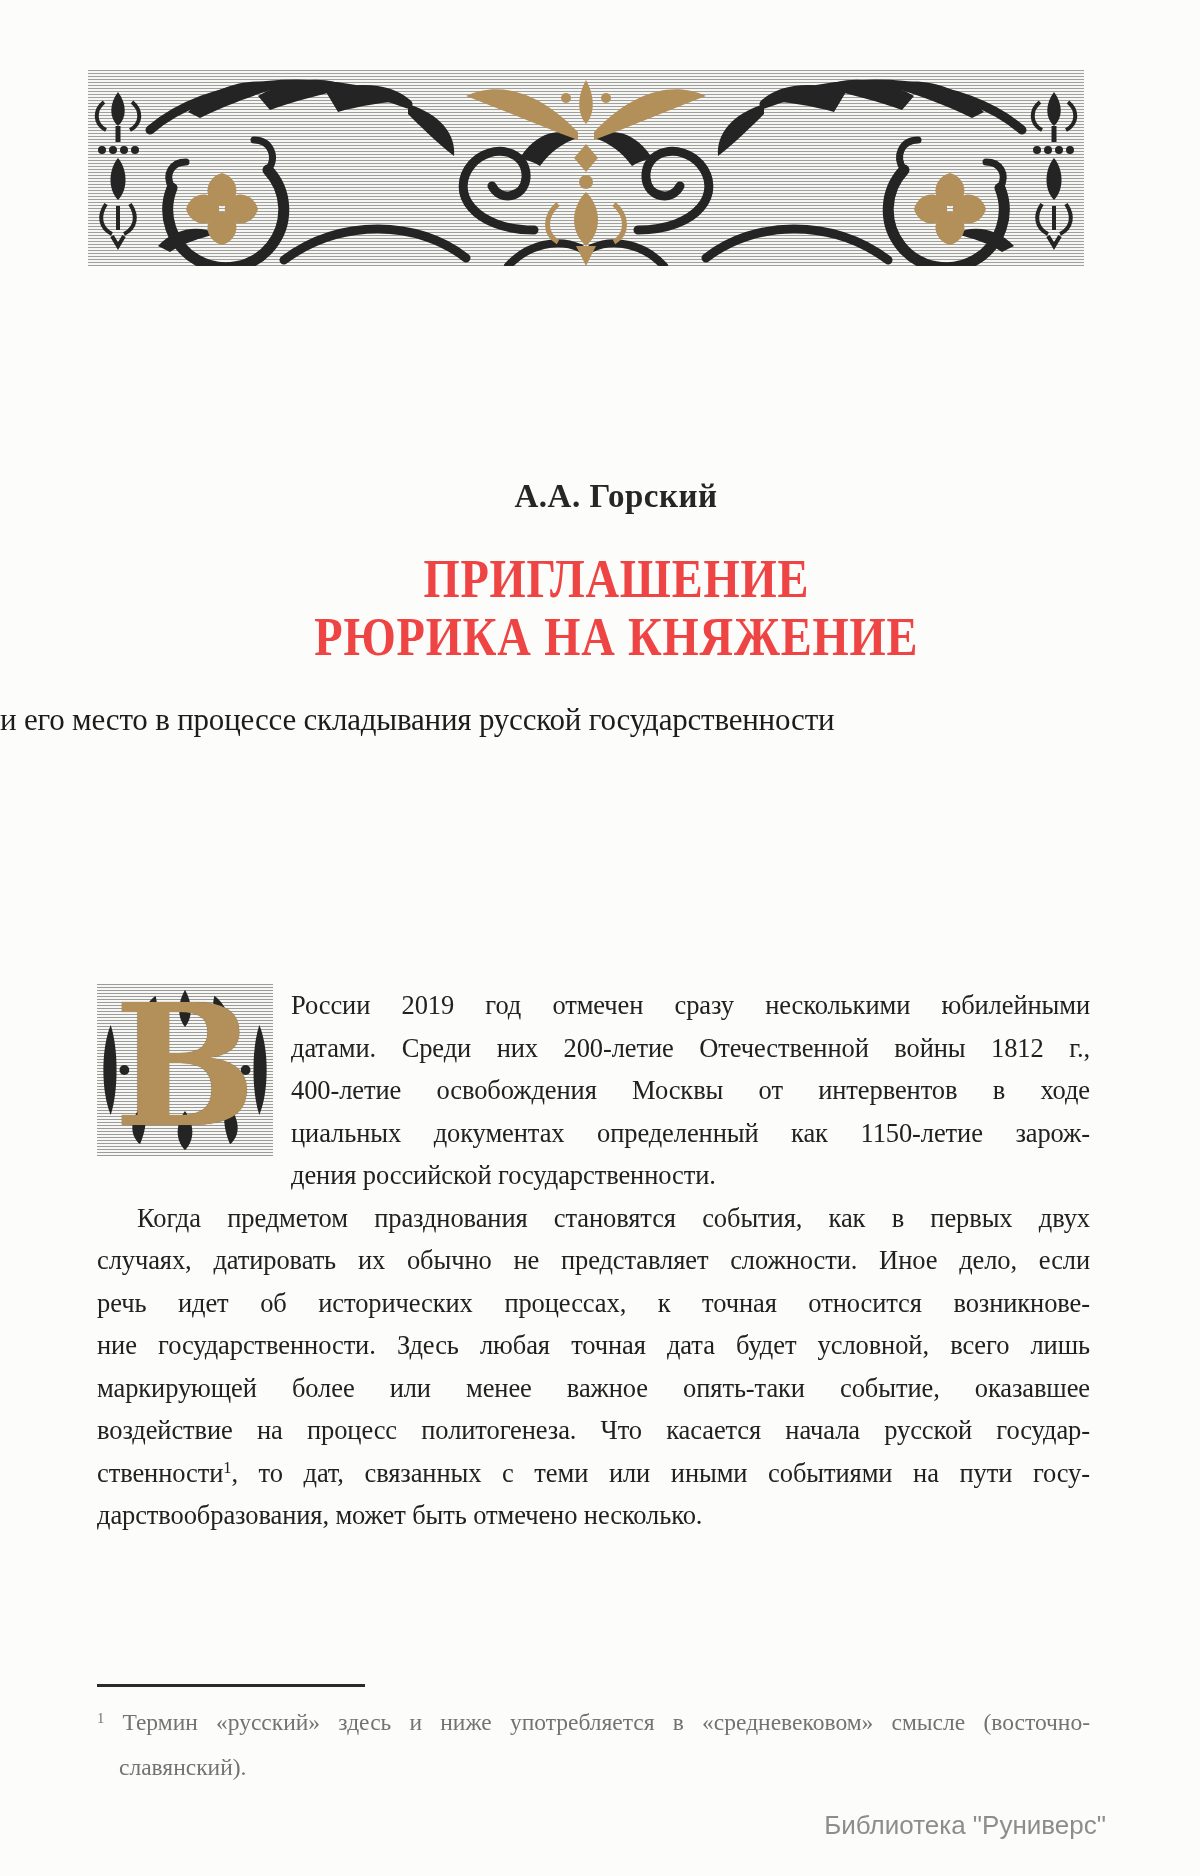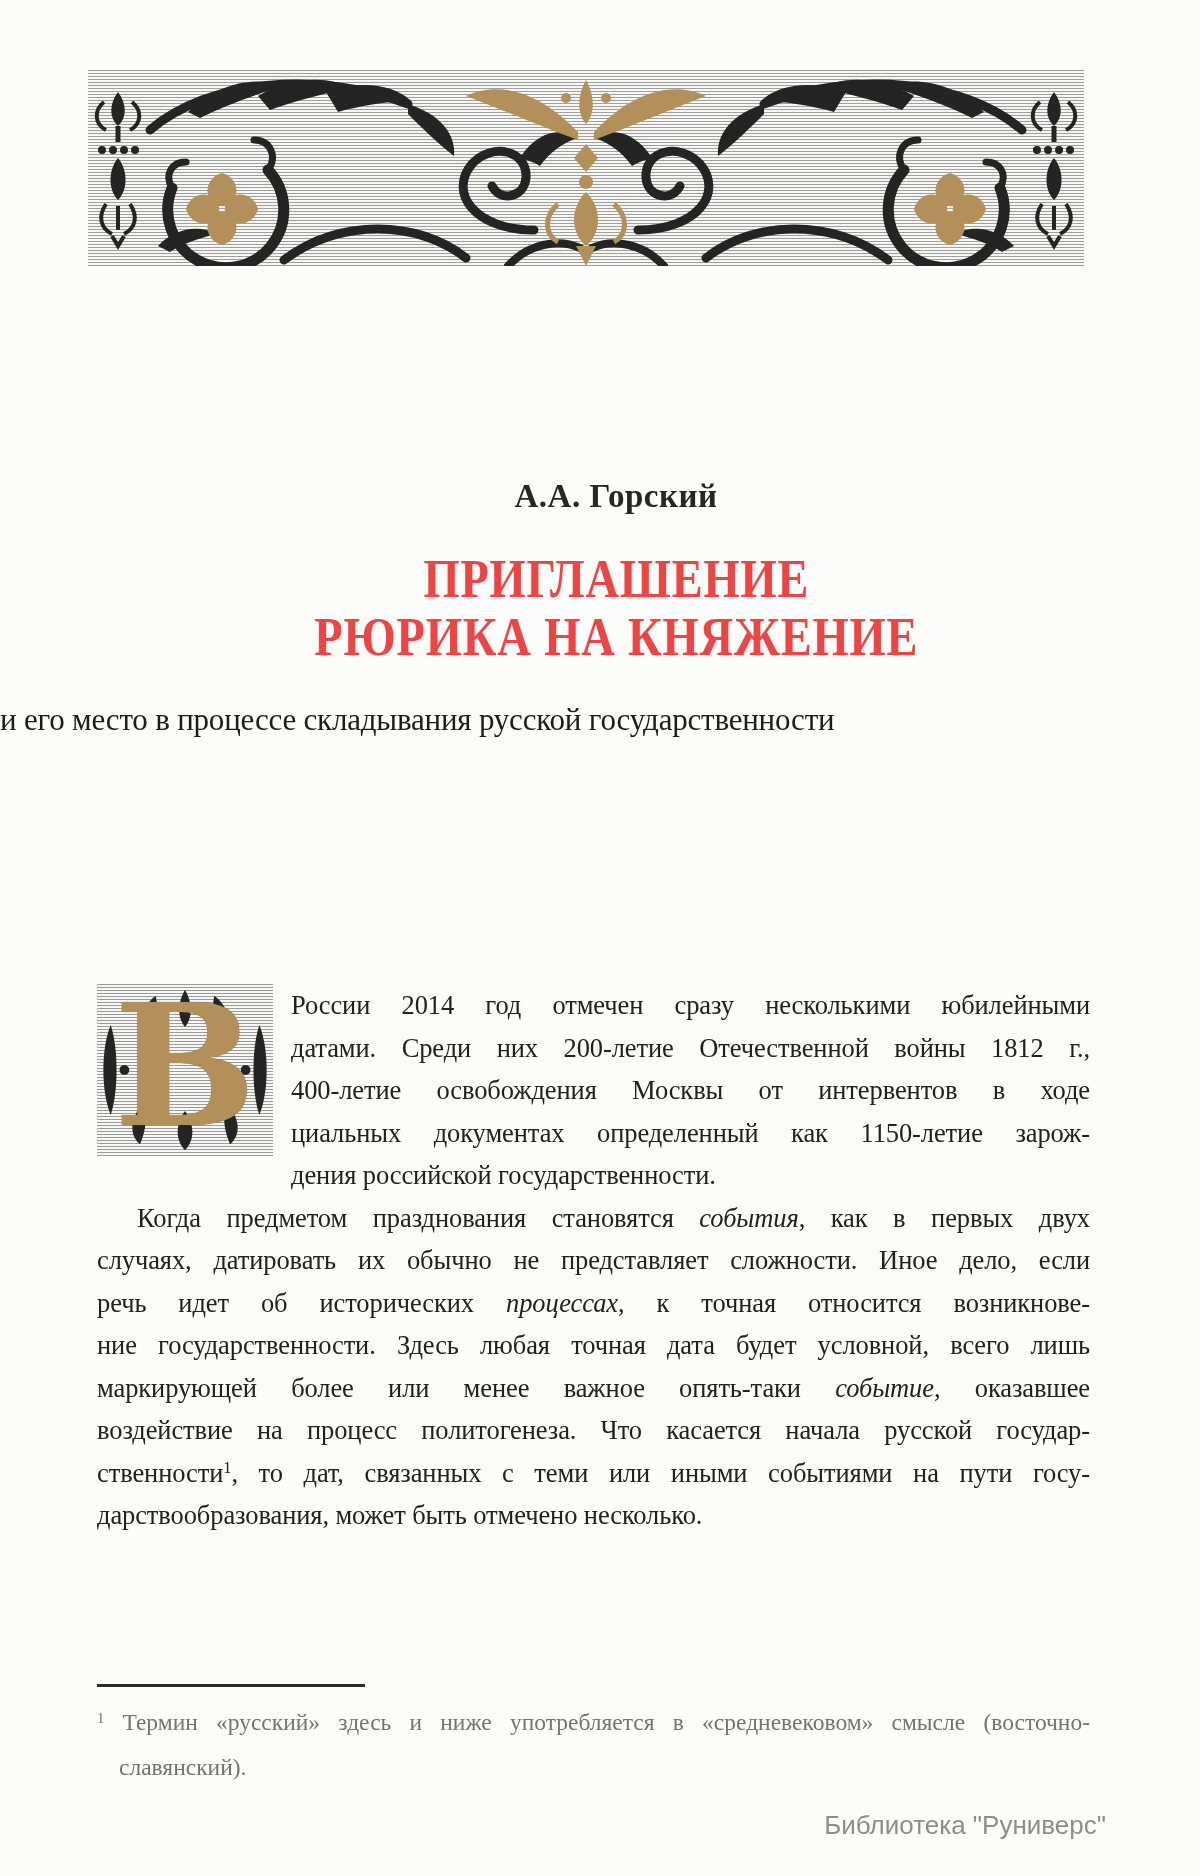--- a/index.html
+++ b/index.html
@@ -50,21 +50,21 @@
     position:absolute; left:0; top:0; width:100%; height:100%;
     text-align:center; font-family:"DejaVu Serif", serif; font-weight:bold;
     font-size:168px; line-height:165px; color:#b3905a;
     text-shadow:0 0 1px #6e5529;
   }
   .bline {
     height:42.5px; line-height:42.5px; overflow:hidden;
     text-align:justify; text-align-last:justify; white-space:nowrap;
   }
   .bline.last { text-align-last:left; }
-  .bline .it { font-style:italic; }
+  .bline .it { }
   .sup { font-size:0.62em; position:relative; top:-0.5em; line-height:0; }
 
   
   .fn-rule { position:absolute; left:97px; top:1684px; width:268px; height:3px; background:#2b2b2b; }
   .footnote {
     position:absolute; left:97px; top:1700px; width:993px;
     font-size:23.5px; color:#737373;
   }
   .fline { height:45px; line-height:45px; overflow:hidden; text-align:justify; text-align-last:justify; white-space:nowrap; }
   .fline.last { text-align-last:left; }
@@ -166,21 +166,21 @@
           <path d="M90 128 C80 142 80 158 90 168 C100 158 100 142 90 128 Z"></path>
           <path d="M48 120 C34 134 32 152 44 162 C50 148 52 132 48 120 Z"></path>
           <path d="M132 120 C146 134 148 152 136 162 C130 148 128 132 132 120 Z"></path>
           <circle cx="28" cy="86" r="5"></circle>
             <circle cx="152" cy="86" r="5"></circle>
         </g>
       </svg>
       <span class="dc-letter">В</span>
     </div>
 
-  <div class="bline"><span>России 2014 год отмечен сразу несколькими юбилейными</span></div>
+  <div class="bline"><span>России 2019 год отмечен сразу несколькими юбилейными</span></div>
       <div class="bline"><span>датами. Среди них 200-летие Отечественной войны 1812 г.,</span></div>
       <div class="bline"><span>400-летие освобождения Москвы от интервентов в ходе</span></div>
       <div class="bline"><span>циальных документах определенный как 1150-летие зарож-</span></div>
       <div class="bline last"><span>дения российской государственности.</span></div>
       <div class="bline" style="text-indent: 40px;"><span>Когда предметом празднования становятся </span><span class="it">события</span><span>, как в первых двух</span></div>
       <div class="bline"><span>случаях, датировать их обычно не представляет сложности. Иное дело, если</span></div>
       <div class="bline"><span>речь идет об исторических </span><span class="it">процессах</span><span>, к точная относится возникнове-</span></div>
       <div class="bline"><span>ние государственности. Здесь любая точная дата будет условной, всего лишь</span></div>
       <div class="bline"><span>маркирующей более или менее важное опять-таки </span><span class="it">событие</span><span>, оказавшее</span></div>
       <div class="bline"><span>воздействие на процесс политогенеза. Что касается начала русской государ-</span></div>

